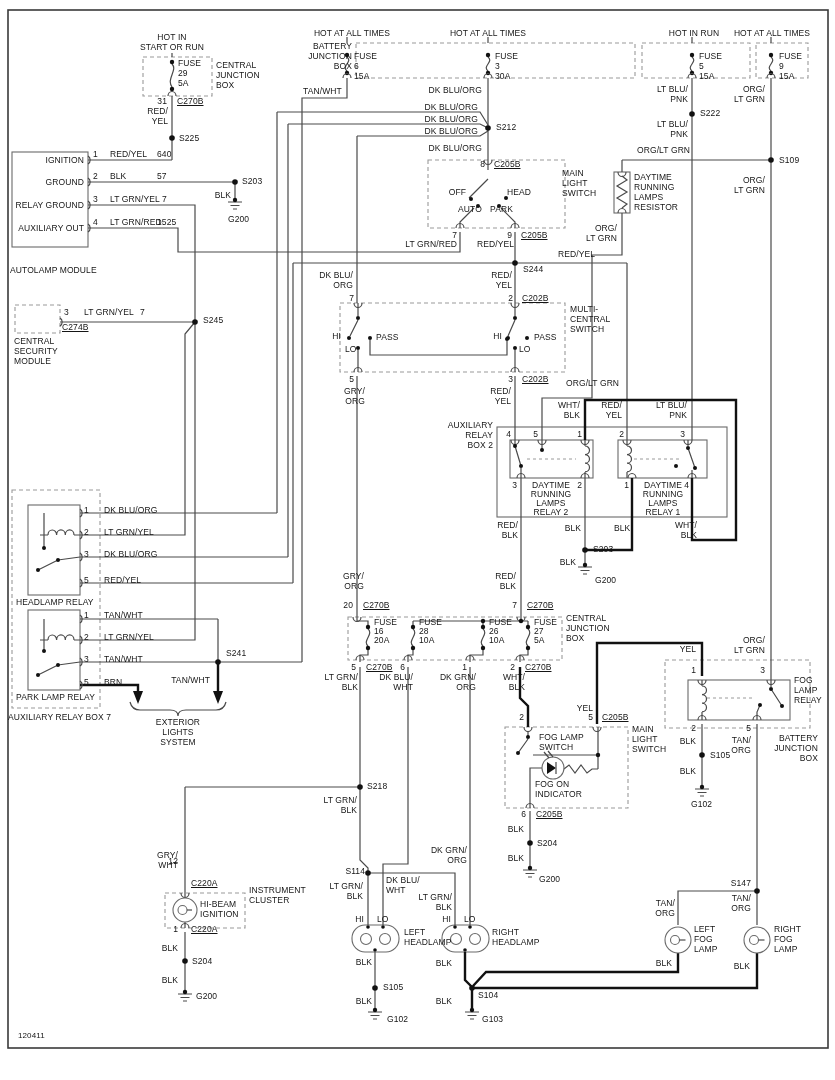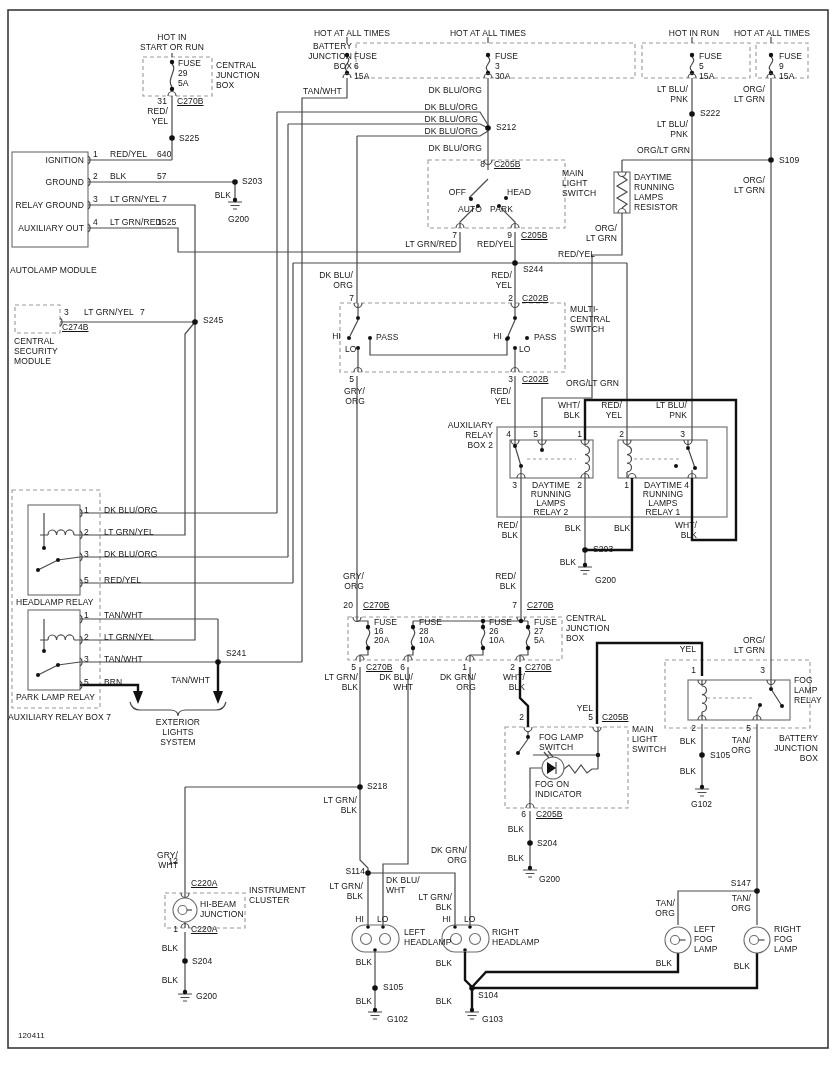--- a/index.html
+++ b/index.html
@@ -534,21 +534,21 @@
 <div class="lb r" style="right:383px;top:958px">BLK</div>
 <div class="lb" style="left:478px;top:990px">S104</div>
 <div class="lb r" style="right:383px;top:996px">BLK</div>
 <div class="lb" style="left:482px;top:1014px">G103</div>
 
 <div class="lb r" style="right:657px;top:856px">12</div>
 <div class="lb u" style="left:191px;top:878px">C220A</div>
 <div class="lb" style="left:249px;top:885px">INSTRUMENT
 CLUSTER</div>
 <div class="lb" style="left:200px;top:899px">HI-BEAM
-JUNCTION</div>
+IGNITION</div>
 <div class="lb r" style="right:657px;top:924px">1</div>
 <div class="lb u" style="left:191px;top:924px">C220A</div>
 <div class="lb r" style="right:657px;top:943px">BLK</div>
 <div class="lb" style="left:192px;top:956px">S204</div>
 <div class="lb r" style="right:657px;top:975px">BLK</div>
 <div class="lb" style="left:196px;top:991px">G200</div>
 
 <div class="lb r" style="right:84px;top:878px">S147</div>
 <div class="lb r" style="right:160px;top:898px">TAN/
 ORG</div>

